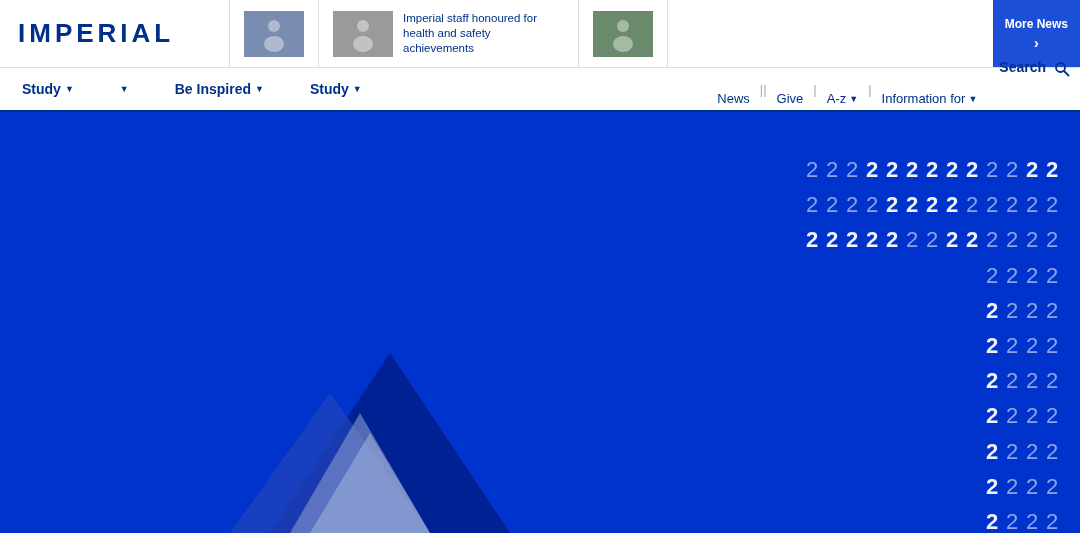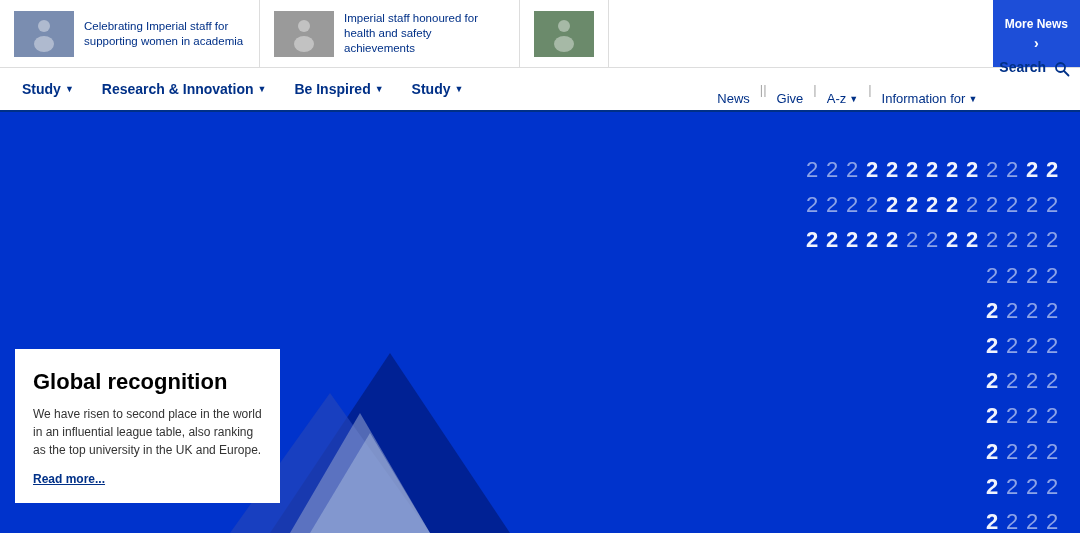--- a/index.html
+++ b/index.html
@@ -79,21 +79,21 @@
       display: flex;
       align-items: center;
       background: #fff;
       border-bottom: 2px solid #003087;
       height: 44px;
       padding: 0 0 0 8px;
     }
     .nav-left {
       display: flex;
       align-items: center;
-      gap: 0;
+      gap: 18px;
     }
     .nav-item {
       display: flex;
       align-items: center;
       padding: 0 14px;
       height: 44px;
       font-size: 14px;
       font-weight: 600;
       color: #003087;
       cursor: pointer;
@@ -218,30 +218,32 @@
       color: #003087;
       font-weight: bold;
       text-decoration: underline;
       cursor: pointer;
     }
   </style>
 </head>
 <body>
 
 <div class="top-bar">
+  <div class="logo-area">
+    <span class="logo-text">IMPERIAL</span>
+  </div>
   <div class="news-items">
 
   <div class="news-item">
         <div class="thumb-placeholder" style="background: rgb(122, 141, 176);">
           <svg width="28" height="36" viewBox="0 0 28 36">
       <circle cx="14" cy="10" r="6" fill="rgba(255,255,255,0.4)"></circle>
       <ellipse cx="14" cy="28" rx="10" ry="8" fill="rgba(255,255,255,0.4)"></ellipse>
     </svg>
         </div>
-        <span class="news-title">Celebrating Imperial staff for supporting women in academia</span>
       </div>
       <div class="news-item">
         <div class="thumb-placeholder" style="background: rgb(154, 154, 154);">
           <svg width="28" height="36" viewBox="0 0 28 36">
       <circle cx="14" cy="10" r="6" fill="rgba(255,255,255,0.4)"></circle>
       <ellipse cx="14" cy="28" rx="10" ry="8" fill="rgba(255,255,255,0.4)"></ellipse>
     </svg>
         </div>
         <span class="news-title">Imperial staff honoured for health and safety achievements</span>
       </div>
@@ -261,21 +263,20 @@
 </div>
 
 <div class="nav-bar">
   <div class="nav-left">
 
   <div class="nav-item">
         <span>Study</span>
         <span class="nav-arrow">▼</span>
       </div>
       <div class="nav-item">
-        <span>Research &amp; Innovation</span>
         <span class="nav-arrow">▼</span>
       </div>
       <div class="nav-item">
         <span>Be Inspired</span>
         <span class="nav-arrow">▼</span>
       </div>
       <div class="nav-item">
         <span>Study</span>
         <span class="nav-arrow">▼</span>
       </div>
@@ -417,18 +418,13 @@
       <polygon points="40,200 160,20 280,200" fill="#001f8a" opacity="0.85"></polygon>
 
       <polygon points="0,200 100,60 200,200" fill="#2244bb" opacity="0.7"></polygon>
 
       <polygon points="60,200 130,80 200,200" fill="#8899cc" opacity="0.6"></polygon>
 
       <polygon points="80,200 140,100 200,200" fill="#aabbdd" opacity="0.5"></polygon>
     </svg>
   </div>
 
-  <div class="info-box">
-    <h2>Global recognition</h2>
-    <p>We have risen to second place in the world in an influential league table, also ranking as the top university in the UK and Europe.</p>
-    <a>Read more...</a>
-  </div>
 </div>
 
 </body></html>

